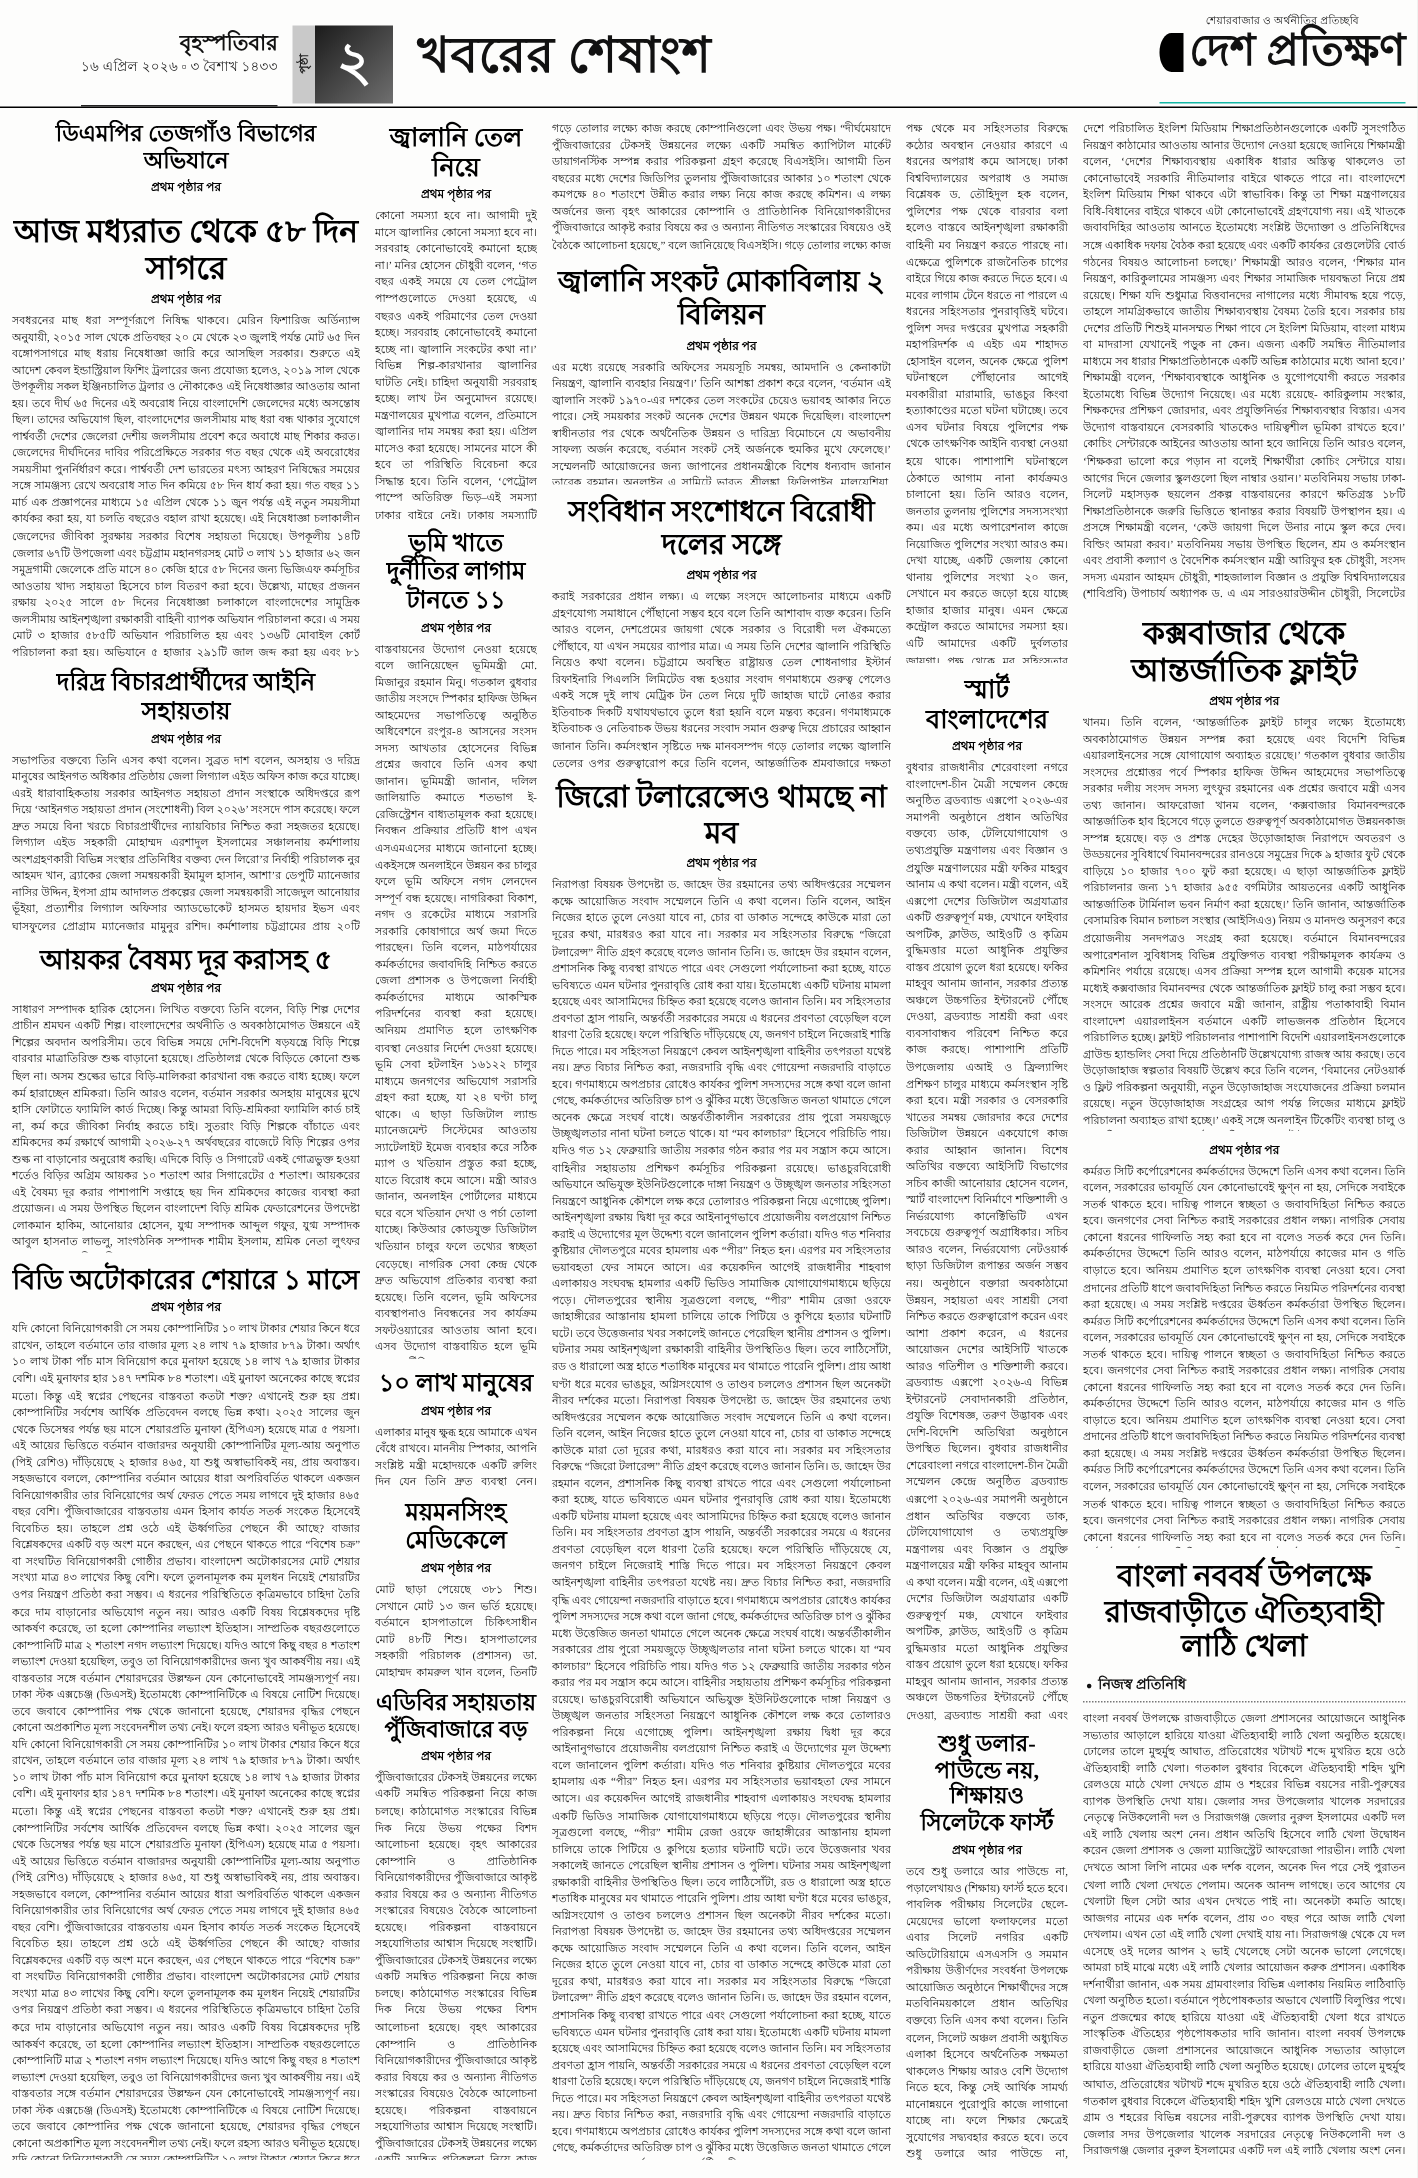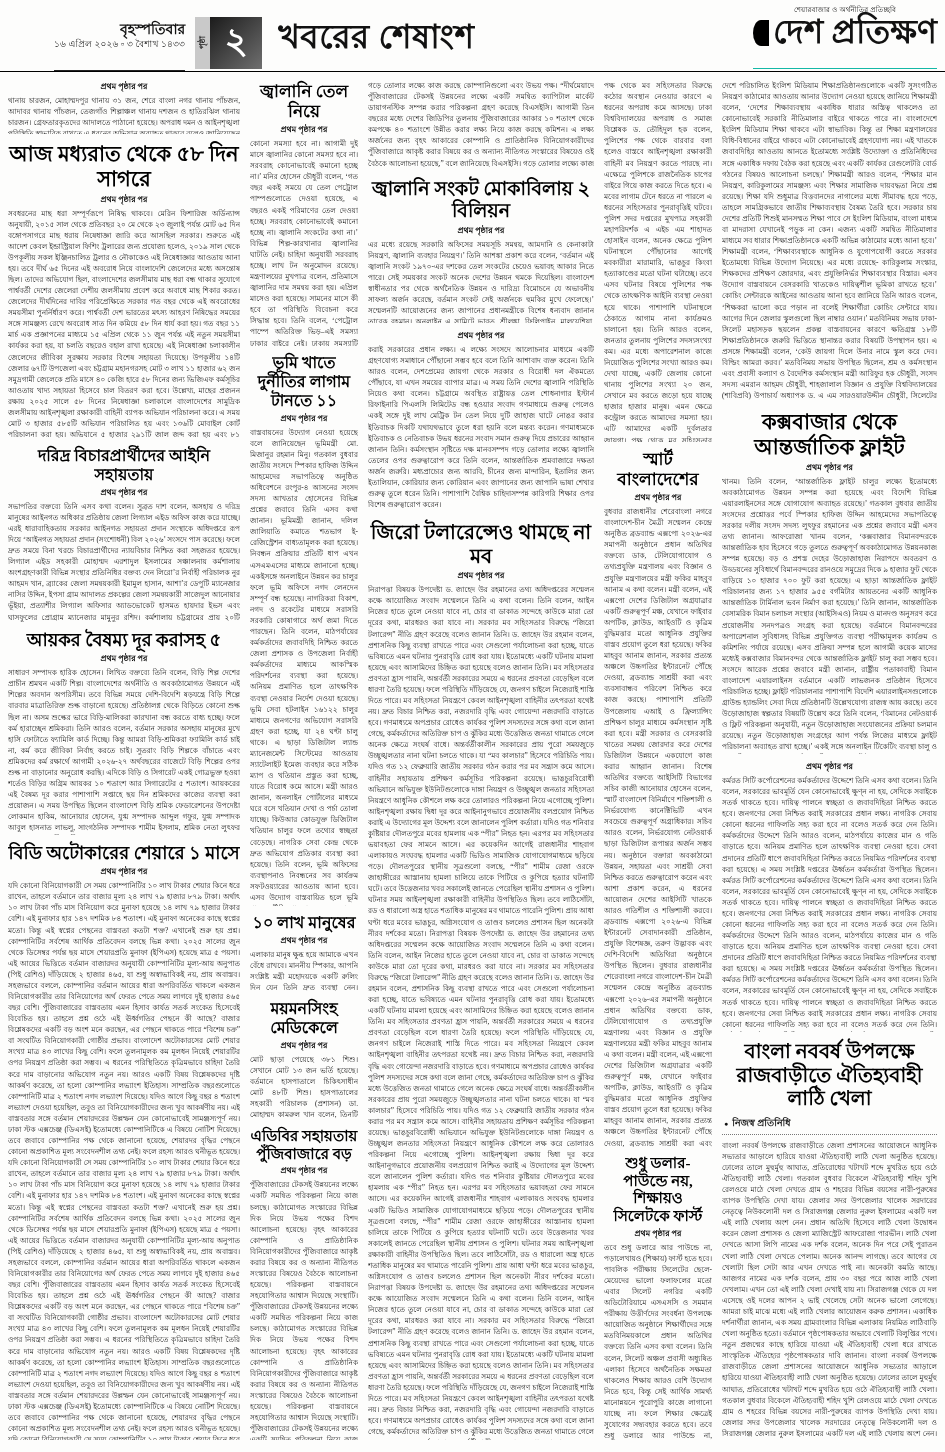--- a/index.html
+++ b/index.html
@@ -26,21 +26,21 @@
   .pagenum{
     width:52px;background:linear-gradient(135deg,#1b1b1b,#6f6f6f);
     color:#fff;font-size:36px;font-weight:bold;
     display:flex;align-items:center;justify-content:center;
   }
   .section-title{
     margin:0 0 4px 16px;font-size:33px;font-weight:900;letter-spacing:.5px;white-space:nowrap;
   }
   .logo-block{margin-left:auto;text-align:center;border-bottom:1px solid #14b8a6;padding-bottom:19px;margin-bottom:2px;}
   .tagline{font-size:7px;color:#111;letter-spacing:.2px;}
-  .paper-name{font-size:33px;font-weight:900;line-height:1;display:flex;align-items:center;gap:4px;justify-content:flex-end;}
+  .paper-name{font-size:29px;font-weight:900;line-height:1;display:flex;align-items:center;gap:4px;justify-content:flex-end;}
   .logo-mark{width:16px;height:26px;background:#000;border-radius:50% 0 0 50%;display:inline-block;}
   
   main.grid{
     position:absolute;top:80px;left:8px;right:8px;bottom:6px;
     display:flex;gap:10px;
   }
   .strip{display:flex;flex-direction:column;overflow:hidden;}
   .article{display:flex;flex-direction:column;overflow:hidden;flex:0 0 auto;box-sizing:border-box;padding-bottom:6px;}
   .article:last-child{flex:1 1 auto;}
   .headline{
@@ -77,20 +77,21 @@
       <div class="paper-name">
         <span class="logo-mark"></span>
         <span>দেশ প্রতিক্ষণ</span>
       </div>
     </div>
   </header>
 
   <main class="grid" id="strips">
       <div class="strip" style="width: 232px; flex: 0 0 232px;">
         <article class="article" style="height: 60px;">
+          <div class="headline" style="font-size: 15px;">ডিএমপির তেজগাঁও বিভাগের অভিযানে</div>
           <div class="continued">প্রথম পৃষ্ঠার পর</div>
           <div class="body">থানায় চারজন, মোহাম্মদপুর থানায় ৩১ জন, শেরে বাংলা নগর থানায় পাঁচজন, আদাবর থানায় পাঁচজন, তেজগাঁও শিল্পাঞ্চল থানায় দশজন ও হাতিরঝিল থানায় চারজন। গ্রেফতারকৃতদের আদালতে পাঠানো হয়েছে। অপরাধ দমন ও আইনশৃঙ্খলা পরিস্থিতি স্বাভাবিক রাখতে এ ধরনের অভিযান অব্যাহত থাকবে বলেও জানিয়েছেন পুলিশের এই কর্মকর্তা।</div>
         </article>
         <article class="article" style="height: 305px;">
           <div class="headline" style="font-size: 21px;">আজ মধ্যরাত থেকে ৫৮ দিন সাগরে</div>
           <div class="continued">প্রথম পৃষ্ঠার পর</div>
           <div class="body">সবধরনের মাছ ধরা সম্পূর্ণরূপে নিষিদ্ধ থাকবে। মেরিন ফিশারিজ অর্ডিন্যান্স অনুযায়ী, ২০১৫ সাল থেকে প্রতিবছর ২০ মে থেকে ২৩ জুলাই পর্যন্ত মোট ৬৫ দিন বঙ্গোপসাগরে মাছ ধরায় নিষেধাজ্ঞা জারি করে আসছিল সরকার। শুরুতে এই আদেশ কেবল ইন্ডাস্ট্রিয়াল ফিশিং ট্রলারের জন্য প্রযোজ্য হলেও, ২০১৯ সাল থেকে উপকূলীয় সকল ইঞ্জিনচালিত ট্রলার ও নৌকাকেও এই নিষেধাজ্ঞার আওতায় আনা হয়। তবে দীর্ঘ ৬৫ দিনের এই অবরোধ নিয়ে বাংলাদেশি জেলেদের মধ্যে অসন্তোষ ছিল। তাদের অভিযোগ ছিল, বাংলাদেশের জলসীমায় মাছ ধরা বন্ধ থাকার সুযোগে পার্শ্ববর্তী দেশের জেলেরা দেশীয় জলসীমায় প্রবেশ করে অবাধে মাছ শিকার করত। জেলেদের দীর্ঘদিনের দাবির পরিপ্রেক্ষিতে সরকার গত বছর থেকে এই অবরোধের সময়সীমা পুনর্নির্ধারণ করে। পার্শ্ববর্তী দেশ ভারতের মৎস্য আহরণ নিষিদ্ধের সময়ের সঙ্গে সামঞ্জস্য রেখে অবরোধ সাত দিন কমিয়ে ৫৮ দিন ধার্য করা হয়। গত বছর ১১ মার্চ এক প্রজ্ঞাপনের মাধ্যমে ১৫ এপ্রিল থেকে ১১ জুন পর্যন্ত এই নতুন সময়সীমা কার্যকর করা হয়, যা চলতি বছরেও বহাল রাখা হয়েছে। এই নিষেধাজ্ঞা চলাকালীন জেলেদের জীবিকা সুরক্ষায় সরকার বিশেষ সহায়তা দিয়েছে। উপকূলীয় ১৪টি জেলার ৬৭টি উপজেলা এবং চট্টগ্রাম মহানগরসহ মোট ৩ লাখ ১১ হাজার ৬২ জন সমুদ্রগামী জেলেকে প্রতি মাসে ৪০ কেজি হারে ৫৮ দিনের জন্য ভিজিএফ কর্মসূচির আওতায় খাদ্য সহায়তা হিসেবে চাল বিতরণ করা হবে। উল্লেখ্য, মাছের প্রজনন রক্ষায় ২০২৫ সালে ৫৮ দিনের নিষেধাজ্ঞা চলাকালে বাংলাদেশের সামুদ্রিক জলসীমায় আইনশৃঙ্খলা রক্ষাকারী বাহিনী ব্যাপক অভিযান পরিচালনা করে। এ সময় মোট ৩ হাজার ৫৮৫টি অভিযান পরিচালিত হয় এবং ১৩৬টি মোবাইল কোর্ট পরিচালনা করা হয়। অভিযানে ৫ হাজার ২৯১টি জাল জব্দ করা হয় এবং ৮১ দশমিক ৬২ মেট্রিক টন মাছ আটক করা হয়। এ ছাড়া, ৪৫টি নৌযান জব্দ করা হয়। আইন ভঙ্গকারীদের বিরুদ্ধে ৫৫টি মামলা দায়ের করা হয়, ১৬ জনকে কারাদণ্ড দেওয়া হয় এবং মোট ৩৪ লাখ ৮২ হাজার টাকা জরিমানা আদায় করা হয়।</div>
         </article>
         <article class="article" style="height: 183px;">
           <div class="headline" style="font-size: 16px;">দরিদ্র বিচারপ্রার্থীদের আইনি সহায়তায়</div>
@@ -138,20 +139,21 @@
       <div class="strip" style="width: 226px; flex: 0 0 226px;">
         <article class="article" style="height: 96px;">
           <div class="body">গড়ে তোলার লক্ষ্যে কাজ করছে কোম্পানিগুলো এবং উভয় পক্ষ। “দীর্ঘমেয়াদে পুঁজিবাজারের টেকসই উন্নয়নের লক্ষ্যে একটি সমন্বিত ক্যাপিটাল মার্কেট ডায়াগনস্টিক সম্পন্ন করার পরিকল্পনা গ্রহণ করেছে বিএসইসি। আগামী তিন বছরের মধ্যে দেশের জিডিপির তুলনায় পুঁজিবাজারের আকার ১০ শতাংশ থেকে কমপক্ষে ৪০ শতাংশে উন্নীত করার লক্ষ্য নিয়ে কাজ করছে কমিশন। এ লক্ষ্য অর্জনের জন্য বৃহৎ আকারের কোম্পানি ও প্রাতিষ্ঠানিক বিনিয়োগকারীদের পুঁজিবাজারে আকৃষ্ট করার বিষয়ে কর ও অন্যান্য নীতিগত সংস্কারের বিষয়েও ওই বৈঠকে আলোচনা হয়েছে,” বলে জানিয়েছে বিএসইসি। গড়ে তোলার লক্ষ্যে কাজ করছে কোম্পানিগুলো এবং উভয় পক্ষ। “দীর্ঘমেয়াদে পুঁজিবাজারের টেকসই উন্নয়নের লক্ষ্যে একটি সমন্বিত ক্যাপিটাল মার্কেট ডায়াগনস্টিক সম্পন্ন করার পরিকল্পনা গ্রহণ করেছে বিএসইসি। আগামী তিন বছরের মধ্যে দেশের জিডিপির তুলনায় পুঁজিবাজারের আকার ১০ শতাংশ থেকে কমপক্ষে ৪০ শতাংশে উন্নীত করার লক্ষ্য নিয়ে কাজ করছে কমিশন। এ লক্ষ্য অর্জনের জন্য বৃহৎ আকারের কোম্পানি ও প্রাতিষ্ঠানিক বিনিয়োগকারীদের পুঁজিবাজারে আকৃষ্ট করার বিষয়ে কর ও অন্যান্য নীতিগত সংস্কারের বিষয়েও ওই বৈঠকে আলোচনা হয়েছে,” বলে জানিয়েছে বিএসইসি।</div>
         </article>
         <article class="article" style="height: 153px;">
           <div class="headline" style="font-size: 19px;">জ্বালানি সংকট মোকাবিলায় ২ বিলিয়ন</div>
           <div class="continued">প্রথম পৃষ্ঠার পর</div>
           <div class="body">এর মধ্যে রয়েছে সরকারি অফিসের সময়সূচি সমন্বয়, আমদানি ও কেনাকাটা নিয়ন্ত্রণ, জ্বালানি ব্যবহার নিয়ন্ত্রণ।’ তিনি আশঙ্কা প্রকাশ করে বলেন, ‘বর্তমান এই জ্বালানি সংকট ১৯৭০-এর দশকের তেল সংকটের চেয়েও ভয়াবহ আকার নিতে পারে। সেই সময়কার সংকট অনেক দেশের উন্নয়ন থমকে দিয়েছিল। বাংলাদেশ স্বাধীনতার পর থেকে অর্থনৈতিক উন্নয়ন ও দারিদ্র্য বিমোচনে যে অভাবনীয় সাফল্য অর্জন করেছে, বর্তমান সংকট সেই অর্জনকে হুমকির মুখে ফেলেছে।’ সম্মেলনটি আয়োজনের জন্য জাপানের প্রধানমন্ত্রীকে বিশেষ ধন্যবাদ জানান তারেক রহমান। অনলাইন এ সামিটে ভারত, শ্রীলঙ্কা, ফিলিপাইন, মালয়েশিয়া, সিঙ্গাপুরসহ বিভিন্ন দেশের সরকারপ্রধান ও প্রতিনিধিরা অংশ নেন। এছাড়া ইন্টারন্যাশনাল এনার্জি এজেন্সি (আইইএ) এবং এশীয় উন্নয়ন ব্যাংকের (এডিবি) ঊর্ধ্বতন প্রতিনিধিরাও উপস্থিত ছিলেন।</div>
         </article>
         <article class="article" style="height: 190px;">
+          <div class="headline" style="font-size: 19px;">সংবিধান সংশোধনে বিরোধী দলের সঙ্গে</div>
           <div class="continued">প্রথম পৃষ্ঠার পর</div>
           <div class="body">করাই সরকারের প্রধান লক্ষ্য। এ লক্ষ্যে সংসদে আলোচনার মাধ্যমে একটি গ্রহণযোগ্য সমাধানে পৌঁছানো সম্ভব হবে বলে তিনি আশাবাদ ব্যক্ত করেন। তিনি আরও বলেন, দেশপ্রেমের জায়গা থেকে সরকার ও বিরোধী দল ঐকমত্যে পৌঁছাবে, যা এখন সময়ের ব্যাপার মাত্র। এ সময় তিনি দেশের জ্বালানি পরিস্থিতি নিয়েও কথা বলেন। চট্টগ্রামে অবস্থিত রাষ্ট্রায়ত্ত তেল শোধনাগার ইস্টার্ন রিফাইনারি পিএলসি লিমিটেড বন্ধ হওয়ার সংবাদ গণমাধ্যমে গুরুত্ব পেলেও একই সঙ্গে দুই লাখ মেট্রিক টন তেল নিয়ে দুটি জাহাজ ঘাটে নোঙর করার ইতিবাচক দিকটি যথাযথভাবে তুলে ধরা হয়নি বলে মন্তব্য করেন। গণমাধ্যমকে ইতিবাচক ও নেতিবাচক উভয় ধরনের সংবাদ সমান গুরুত্ব দিয়ে প্রচারের আহ্বান জানান তিনি। কর্মসংস্থান সৃষ্টিতে দক্ষ মানবসম্পদ গড়ে তোলার লক্ষ্যে জ্বালানি তেলের ওপর গুরুত্বারোপ করে তিনি বলেন, আন্তর্জাতিক শ্রমবাজারে দক্ষতা অর্জন জরুরি। মধ্যপ্রাচ্যের জন্য আরবি, চীনের জন্য মান্দারিন, ইতালির জন্য ইতালিয়ান, কোরিয়ার জন্য কোরিয়ান এবং জাপানের জন্য জাপানি ভাষা শেখার গুরুত্ব তুলে ধরেন তিনি। পাশাপাশি বৈশ্বিক চাহিদাসম্পন্ন কারিগরি শিক্ষার ওপর বিশেষ গুরুত্বারোপ করেন।</div>
         </article>
         <article class="article">
           <div class="headline" style="font-size: 20px;">জিরো টলারেন্সেও থামছে না মব</div>
           <div class="continued">প্রথম পৃষ্ঠার পর</div>
           <div class="body">নিরাপত্তা বিষয়ক উপদেষ্টা ড. জাহেদ উর রহমানের তথ্য অধিদপ্তরের সম্মেলন কক্ষে আয়োজিত সংবাদ সম্মেলনে তিনি এ কথা বলেন। তিনি বলেন, আইন নিজের হাতে তুলে নেওয়া যাবে না, চোর বা ডাকাত সন্দেহে কাউকে মারা তো দূরের কথা, মারধরও করা যাবে না। সরকার মব সহিংসতার বিরুদ্ধে “জিরো টলারেন্স” নীতি গ্রহণ করেছে বলেও জানান তিনি। ড. জাহেদ উর রহমান বলেন, প্রশাসনিক কিছু ব্যবস্থা রাখতে পারে এবং সেগুলো পর্যালোচনা করা হচ্ছে, যাতে ভবিষ্যতে এমন ঘটনার পুনরাবৃত্তি রোধ করা যায়। ইতোমধ্যে একটি ঘটনায় মামলা হয়েছে এবং আসামিদের চিহ্নিত করা হয়েছে বলেও জানান তিনি। মব সহিংসতার প্রবণতা হ্রাস পায়নি, অন্তর্বর্তী সরকারের সময়ে এ ধরনের প্রবণতা বেড়েছিল বলে ধারণা তৈরি হয়েছে। ফলে পরিস্থিতি দাঁড়িয়েছে যে, জনগণ চাইলে নিজেরাই শাস্তি দিতে পারে। মব সহিংসতা নিয়ন্ত্রণে কেবল আইনশৃঙ্খলা বাহিনীর তৎপরতা যথেষ্ট নয়। দ্রুত বিচার নিশ্চিত করা, নজরদারি বৃদ্ধি এবং গোয়েন্দা নজরদারি বাড়াতে হবে। গণমাধ্যমে অপপ্রচার রোধেও কার্যকর পুলিশ সদস্যদের সঙ্গে কথা বলে জানা গেছে, কর্মকর্তাদের অতিরিক্ত চাপ ও ঝুঁকির মধ্যে উত্তেজিত জনতা থামাতে গেলে অনেক ক্ষেত্রে সংঘর্ষ বাধে। অন্তর্বর্তীকালীন সরকারের প্রায় পুরো সময়জুড়ে উচ্ছৃঙ্খলতার নানা ঘটনা চলতে থাকে। যা “মব কালচার” হিসেবে পরিচিতি পায়। যদিও গত ১২ ফেব্রুয়ারি জাতীয় সরকার গঠন করার পর মব সন্ত্রাস কমে আসে। বাহিনীর সহায়তায় প্রশিক্ষণ কর্মসূচির পরিকল্পনা রয়েছে। ভাঙচুরবিরোধী অভিযানে অভিযুক্ত ইউনিটগুলোকে দাঙ্গা নিয়ন্ত্রণ ও উচ্ছৃঙ্খল জনতার সহিংসতা নিয়ন্ত্রণে আধুনিক কৌশলে লক্ষ করে তোলারও পরিকল্পনা নিয়ে এগোচ্ছে পুলিশ। আইনশৃঙ্খলা রক্ষায় দ্বিধা দূর করে আইনানুগভাবে প্রয়োজনীয় বলপ্রয়োগ নিশ্চিত করাই এ উদ্যোগের মূল উদ্দেশ্য বলে জানালেন পুলিশ কর্তারা। যদিও গত শনিবার কুষ্টিয়ার দৌলতপুরে মবের হামলায় এক “পীর” নিহত হন। এরপর মব সহিংসতার ভয়াবহতা ফের সামনে আসে। এর কয়েকদিন আগেই রাজধানীর শাহবাগ এলাকায়ও সংঘবদ্ধ হামলার একটি ভিডিও সামাজিক যোগাযোগমাধ্যমে ছড়িয়ে পড়ে। দৌলতপুরের স্থানীয় সূত্রগুলো বলছে, “পীর” শামীম রেজা ওরফে জাহাঙ্গীরের আস্তানায় হামলা চালিয়ে তাকে পিটিয়ে ও কুপিয়ে হত্যার ঘটনাটি ঘটে। তবে উত্তেজনার খবর সকালেই জানতে পেরেছিল স্থানীয় প্রশাসন ও পুলিশ। ঘটনার সময় আইনশৃঙ্খলা রক্ষাকারী বাহিনীর উপস্থিতিও ছিল। তবে লাঠিসোঁটা, রড ও ধারালো অস্ত্র হাতে শতাধিক মানুষের মব থামাতে পারেনি পুলিশ। প্রায় আধা ঘণ্টা ধরে মবের ভাঙচুর, অগ্নিসংযোগ ও তাণ্ডব চললেও প্রশাসন ছিল অনেকটা নীরব দর্শকের মতো। নিরাপত্তা বিষয়ক উপদেষ্টা ড. জাহেদ উর রহমানের তথ্য অধিদপ্তরের সম্মেলন কক্ষে আয়োজিত সংবাদ সম্মেলনে তিনি এ কথা বলেন। তিনি বলেন, আইন নিজের হাতে তুলে নেওয়া যাবে না, চোর বা ডাকাত সন্দেহে কাউকে মারা তো দূরের কথা, মারধরও করা যাবে না। সরকার মব সহিংসতার বিরুদ্ধে “জিরো টলারেন্স” নীতি গ্রহণ করেছে বলেও জানান তিনি। ড. জাহেদ উর রহমান বলেন, প্রশাসনিক কিছু ব্যবস্থা রাখতে পারে এবং সেগুলো পর্যালোচনা করা হচ্ছে, যাতে ভবিষ্যতে এমন ঘটনার পুনরাবৃত্তি রোধ করা যায়। ইতোমধ্যে একটি ঘটনায় মামলা হয়েছে এবং আসামিদের চিহ্নিত করা হয়েছে বলেও জানান তিনি। মব সহিংসতার প্রবণতা হ্রাস পায়নি, অন্তর্বর্তী সরকারের সময়ে এ ধরনের প্রবণতা বেড়েছিল বলে ধারণা তৈরি হয়েছে। ফলে পরিস্থিতি দাঁড়িয়েছে যে, জনগণ চাইলে নিজেরাই শাস্তি দিতে পারে। মব সহিংসতা নিয়ন্ত্রণে কেবল আইনশৃঙ্খলা বাহিনীর তৎপরতা যথেষ্ট নয়। দ্রুত বিচার নিশ্চিত করা, নজরদারি বৃদ্ধি এবং গোয়েন্দা নজরদারি বাড়াতে হবে। গণমাধ্যমে অপপ্রচার রোধেও কার্যকর পুলিশ সদস্যদের সঙ্গে কথা বলে জানা গেছে, কর্মকর্তাদের অতিরিক্ত চাপ ও ঝুঁকির মধ্যে উত্তেজিত জনতা থামাতে গেলে অনেক ক্ষেত্রে সংঘর্ষ বাধে। অন্তর্বর্তীকালীন সরকারের প্রায় পুরো সময়জুড়ে উচ্ছৃঙ্খলতার নানা ঘটনা চলতে থাকে। যা “মব কালচার” হিসেবে পরিচিতি পায়। যদিও গত ১২ ফেব্রুয়ারি জাতীয় সরকার গঠন করার পর মব সন্ত্রাস কমে আসে। বাহিনীর সহায়তায় প্রশিক্ষণ কর্মসূচির পরিকল্পনা রয়েছে। ভাঙচুরবিরোধী অভিযানে অভিযুক্ত ইউনিটগুলোকে দাঙ্গা নিয়ন্ত্রণ ও উচ্ছৃঙ্খল জনতার সহিংসতা নিয়ন্ত্রণে আধুনিক কৌশলে লক্ষ করে তোলারও পরিকল্পনা নিয়ে এগোচ্ছে পুলিশ। আইনশৃঙ্খলা রক্ষায় দ্বিধা দূর করে আইনানুগভাবে প্রয়োজনীয় বলপ্রয়োগ নিশ্চিত করাই এ উদ্যোগের মূল উদ্দেশ্য বলে জানালেন পুলিশ কর্তারা। যদিও গত শনিবার কুষ্টিয়ার দৌলতপুরে মবের হামলায় এক “পীর” নিহত হন। এরপর মব সহিংসতার ভয়াবহতা ফের সামনে আসে। এর কয়েকদিন আগেই রাজধানীর শাহবাগ এলাকায়ও সংঘবদ্ধ হামলার একটি ভিডিও সামাজিক যোগাযোগমাধ্যমে ছড়িয়ে পড়ে। দৌলতপুরের স্থানীয় সূত্রগুলো বলছে, “পীর” শামীম রেজা ওরফে জাহাঙ্গীরের আস্তানায় হামলা চালিয়ে তাকে পিটিয়ে ও কুপিয়ে হত্যার ঘটনাটি ঘটে। তবে উত্তেজনার খবর সকালেই জানতে পেরেছিল স্থানীয় প্রশাসন ও পুলিশ। ঘটনার সময় আইনশৃঙ্খলা রক্ষাকারী বাহিনীর উপস্থিতিও ছিল। তবে লাঠিসোঁটা, রড ও ধারালো অস্ত্র হাতে শতাধিক মানুষের মব থামাতে পারেনি পুলিশ। প্রায় আধা ঘণ্টা ধরে মবের ভাঙচুর, অগ্নিসংযোগ ও তাণ্ডব চললেও প্রশাসন ছিল অনেকটা নীরব দর্শকের মতো। নিরাপত্তা বিষয়ক উপদেষ্টা ড. জাহেদ উর রহমানের তথ্য অধিদপ্তরের সম্মেলন কক্ষে আয়োজিত সংবাদ সম্মেলনে তিনি এ কথা বলেন। তিনি বলেন, আইন নিজের হাতে তুলে নেওয়া যাবে না, চোর বা ডাকাত সন্দেহে কাউকে মারা তো দূরের কথা, মারধরও করা যাবে না। সরকার মব সহিংসতার বিরুদ্ধে “জিরো টলারেন্স” নীতি গ্রহণ করেছে বলেও জানান তিনি। ড. জাহেদ উর রহমান বলেন, প্রশাসনিক কিছু ব্যবস্থা রাখতে পারে এবং সেগুলো পর্যালোচনা করা হচ্ছে, যাতে ভবিষ্যতে এমন ঘটনার পুনরাবৃত্তি রোধ করা যায়। ইতোমধ্যে একটি ঘটনায় মামলা হয়েছে এবং আসামিদের চিহ্নিত করা হয়েছে বলেও জানান তিনি। মব সহিংসতার প্রবণতা হ্রাস পায়নি, অন্তর্বর্তী সরকারের সময়ে এ ধরনের প্রবণতা বেড়েছিল বলে ধারণা তৈরি হয়েছে। ফলে পরিস্থিতি দাঁড়িয়েছে যে, জনগণ চাইলে নিজেরাই শাস্তি দিতে পারে। মব সহিংসতা নিয়ন্ত্রণে কেবল আইনশৃঙ্খলা বাহিনীর তৎপরতা যথেষ্ট নয়। দ্রুত বিচার নিশ্চিত করা, নজরদারি বৃদ্ধি এবং গোয়েন্দা নজরদারি বাড়াতে হবে। গণমাধ্যমে অপপ্রচার রোধেও কার্যকর পুলিশ সদস্যদের সঙ্গে কথা বলে জানা গেছে, কর্মকর্তাদের অতিরিক্ত চাপ ও ঝুঁকির মধ্যে উত্তেজিত জনতা থামাতে গেলে অনেক ক্ষেত্রে সংঘর্ষ বাধে। অন্তর্বর্তীকালীন সরকারের প্রায় পুরো সময়জুড়ে উচ্ছৃঙ্খলতার নানা ঘটনা চলতে থাকে। যা “মব কালচার” হিসেবে পরিচিতি পায়। যদিও গত ১২ ফেব্রুয়ারি জাতীয় সরকার গঠন করার পর মব সন্ত্রাস কমে আসে। বাহিনীর সহায়তায় প্রশিক্ষণ কর্মসূচির পরিকল্পনা রয়েছে। ভাঙচুরবিরোধী অভিযানে অভিযুক্ত ইউনিটগুলোকে দাঙ্গা নিয়ন্ত্রণ ও উচ্ছৃঙ্খল জনতার সহিংসতা নিয়ন্ত্রণে আধুনিক কৌশলে লক্ষ করে তোলারও পরিকল্পনা নিয়ে এগোচ্ছে পুলিশ। আইনশৃঙ্খলা রক্ষায় দ্বিধা দূর করে আইনানুগভাবে প্রয়োজনীয় বলপ্রয়োগ নিশ্চিত করাই এ উদ্যোগের মূল উদ্দেশ্য বলে জানালেন পুলিশ কর্তারা। যদিও গত শনিবার কুষ্টিয়ার দৌলতপুরে মবের হামলায় এক “পীর” নিহত হন। এরপর মব সহিংসতার ভয়াবহতা ফের সামনে আসে। এর কয়েকদিন আগেই রাজধানীর শাহবাগ এলাকায়ও সংঘবদ্ধ হামলার একটি ভিডিও সামাজিক যোগাযোগমাধ্যমে ছড়িয়ে পড়ে। দৌলতপুরের স্থানীয় সূত্রগুলো বলছে, “পীর” শামীম রেজা ওরফে জাহাঙ্গীরের আস্তানায় হামলা চালিয়ে তাকে পিটিয়ে ও কুপিয়ে হত্যার ঘটনাটি ঘটে। তবে উত্তেজনার খবর সকালেই জানতে পেরেছিল স্থানীয় প্রশাসন ও পুলিশ। ঘটনার সময় আইনশৃঙ্খলা রক্ষাকারী বাহিনীর উপস্থিতিও ছিল। তবে লাঠিসোঁটা, রড ও ধারালো অস্ত্র হাতে শতাধিক মানুষের মব থামাতে পারেনি পুলিশ। প্রায় আধা ঘণ্টা ধরে মবের ভাঙচুর, অগ্নিসংযোগ ও তাণ্ডব চললেও প্রশাসন ছিল অনেকটা নীরব দর্শকের মতো।</div>
         </article>
       </div>
       <div class="strip" style="width: 108px; flex: 0 0 108px;">

